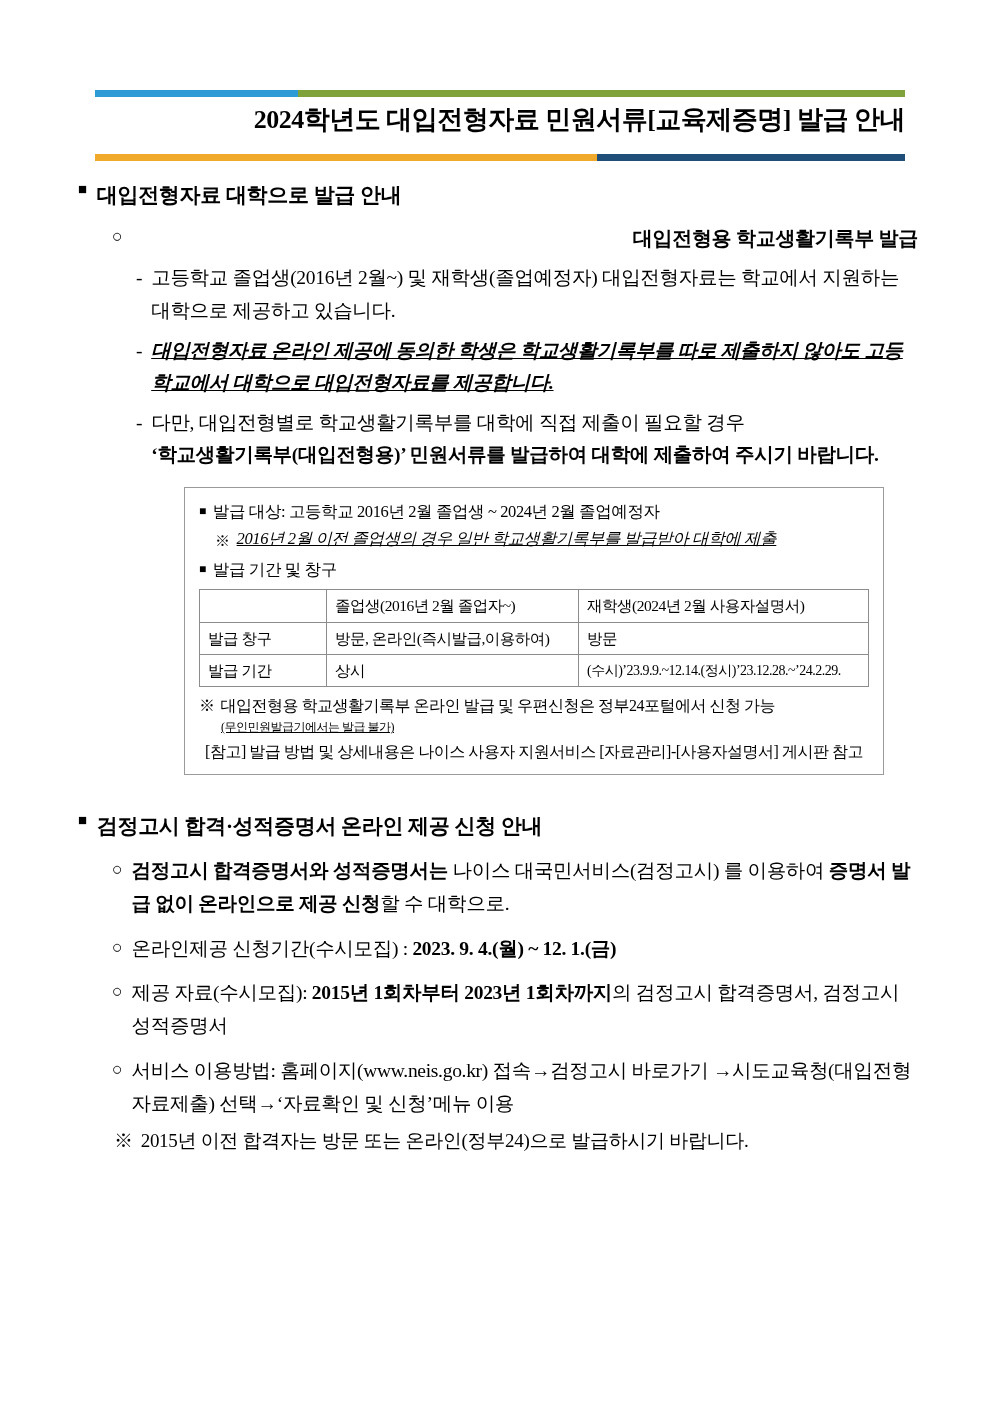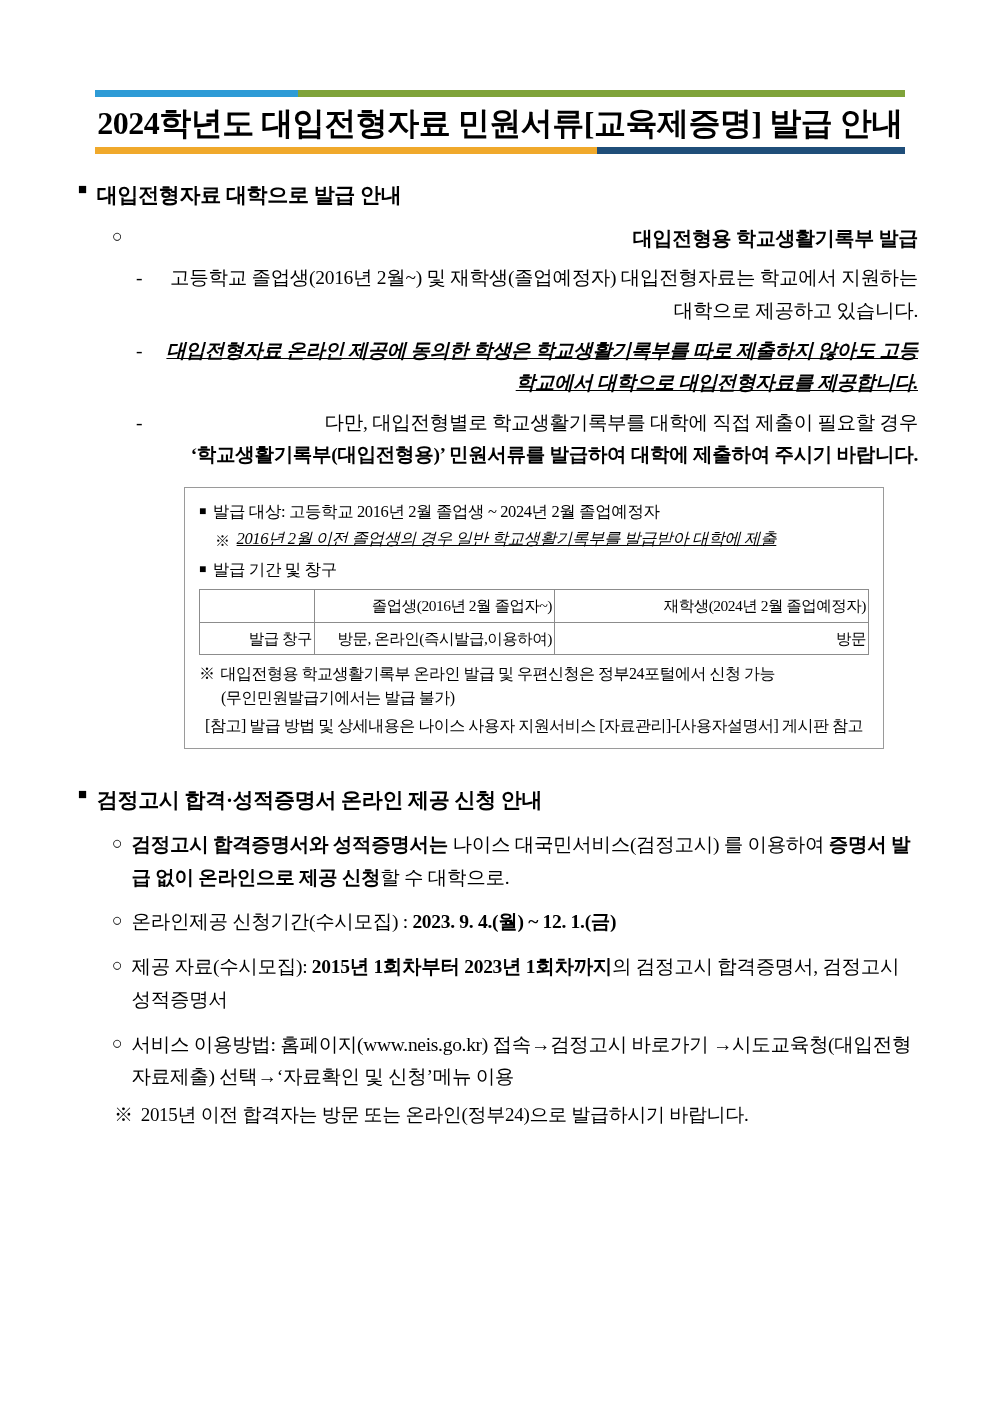--- a/index.html
+++ b/index.html
@@ -38,25 +38,25 @@
   .title-rule-top .seg-blue { width: 25%; background: #2e9bd6; }
   .title-rule-top .seg-green { width: 75%; background: #7fa33a; }
   .title-rule-bot {
     display: flex;
     height: 7px;
     width: 100%;
   }
   .title-rule-bot .seg-orange { width: 62%; background: #f0a92b; }
   .title-rule-bot .seg-navy { width: 38%; background: #1f4e79; }
   .doc-title {
-    text-align: center;
-    font-size: 32px;
+    text-align: right;
+    font-size: 26px;
     font-weight: bold;
     letter-spacing: -0.5px;
-    padding: 9px 0 6px 0;
+    padding: 9px 0 19px 0;
     line-height: 1.1;
     font-family: "Liberation Serif", serif;
   }
 
   
   .content {
     position: absolute;
     left: 78px;
     top: 168px;
     width: 840px;
@@ -95,21 +95,21 @@
 
   .lvl3 {
     margin: 8px 0 6px 58px;
     display: flex;
     align-items: flex-start;
     letter-spacing: -0.3px;
   }
   .lvl3 .mk {
     margin-right: 9px;
   }
-  .lvl3 .txt { flex: 1; line-height: 1.65; text-align: right; }
+  .lvl3 .txt { flex: 1; line-height: 1.65; }
 
   .note {
     margin: 2px 0 6px 76px;
     font-size: 17.5px;
     letter-spacing: -0.3px;
   }
 
   b.strong { font-weight: bold; }
   .ul { text-decoration: underline; font-style: italic; }
 
@@ -133,40 +133,41 @@
   .box .bline.sub { margin-left: 16px; }
   .box table {
     border-collapse: collapse;
     width: 100%;
     margin: 7px 0 7px 0;
     font-size: 15.5px;
     table-layout: fixed;
   }
   .box table td, .box table th {
     border: 1px solid #8c8c8c;
-    text-align: right;
-    padding: 4px 2px;
+    text-align: left;
+    padding: 4px 8px;
     letter-spacing: -0.5px;
     font-weight: normal;
   }
   .box table th { font-weight: normal; }
   .box table .c0 { width: 110px; }
   .box table .c1 { width: 235px; }
   .box .foot {
     display: flex;
     align-items: flex-start;
     letter-spacing: -0.5px;
     margin-top: 3px;
     font-size: 16px;
   }
   .box .foot .mk { margin-right: 6px; }
   .box .foot2 {
     margin: 0 0 2px 22px;
-    font-size: 16px;
-    letter-spacing: -0.5px;
+    font-size: 12px;
+    letter-spacing: -0.5px;
+    text-decoration: underline;
   }
   .box .ref {
     text-align: center;
     font-size: 16px;
     letter-spacing: -0.5px;
     margin-top: 4px;
   }
 
   .sec2 { margin-top: 34px; }
 
@@ -249,29 +250,34 @@
       <div class="bline">
         <span class="mk">■</span>
         <span>발급 기간 및 창구</span>
       </div>
 
       <table>
         <thead>
           <tr>
             <th class="c0"></th>
             <th class="c1">졸업생(2016년 2월 졸업자~)</th>
-            <th>재학생(2024년 2월 졸업예정자)</th>
+            <th>재학생(2024년 2월 사용자설명서)</th>
           </tr>
         </thead>
         <tbody>
           <tr>
             <td>발급 창구</td>
             <td>방문, 온라인(즉시발급,이용하여)</td>
             <td>방문</td>
           </tr>
+          <tr>
+            <td>발급 기간</td>
+            <td>상시</td>
+            <td style="font-size:14px;">(수시)’23.9.9.~12.14.(정시)’23.12.28.~’24.2.29.</td>
+          </tr>
         </tbody>
       </table>
 
       <div class="foot">
         <span class="mk">※</span>
         <span>대입전형용 학교생활기록부 온라인 발급 및 우편신청은 정부24포털에서 신청 가능</span>
       </div>
       <div class="foot2">(무인민원발급기에서는 발급 불가)</div>
       <div class="ref">[참고] 발급 방법 및 상세내용은 나이스 사용자 지원서비스 [자료관리]-[사용자설명서] 게시판 참고</div>
     </div>

